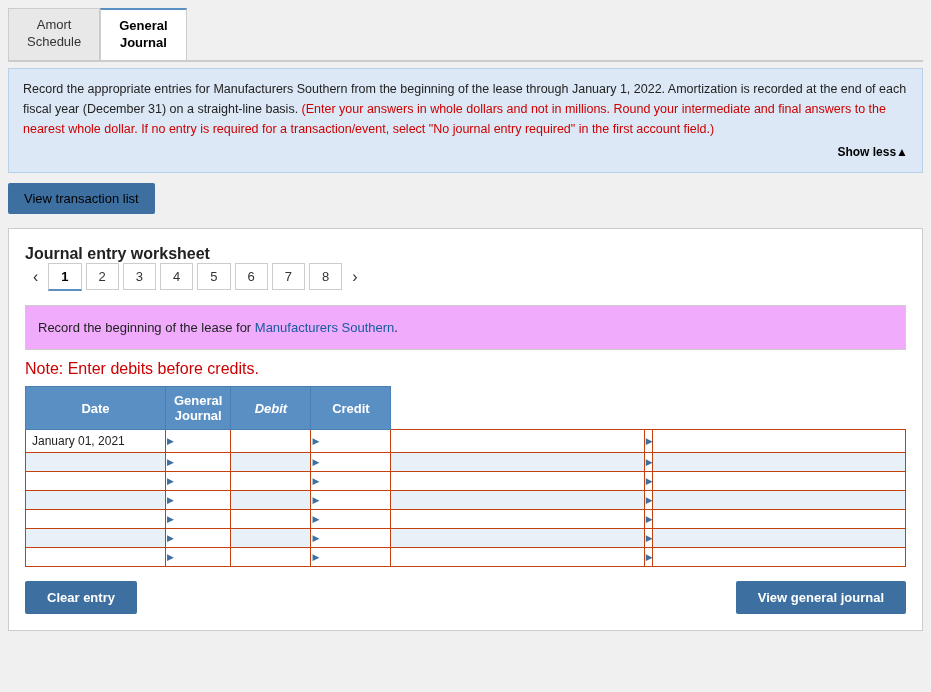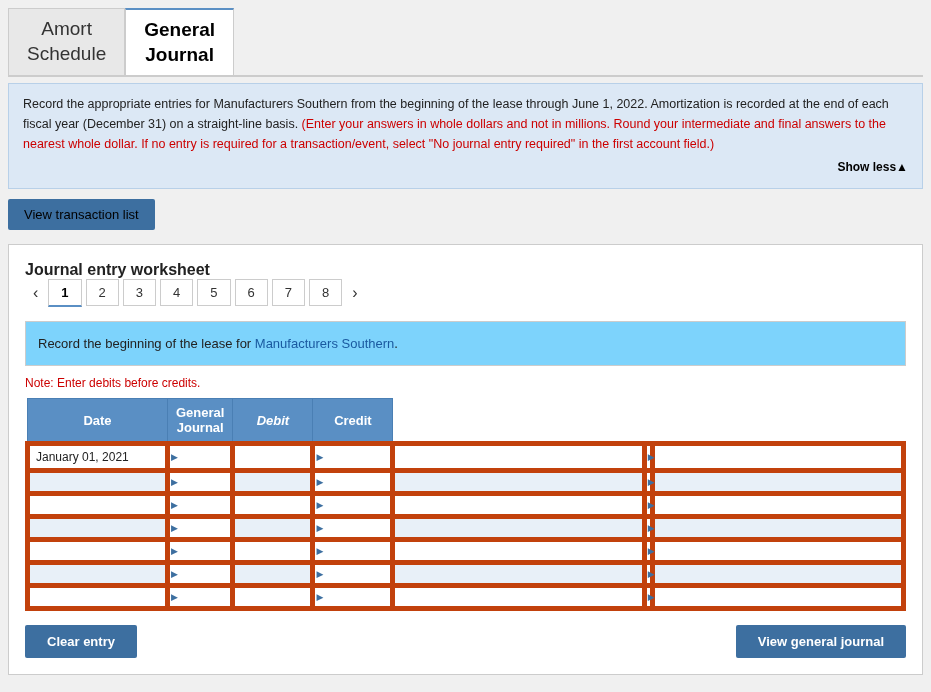--- a/index.html
+++ b/index.html
@@ -17,21 +17,21 @@
       border-bottom: 2px solid #ccc;
       background: #f0f0f0;
       margin-bottom: 0;
     }
     .tab {
       padding: 8px 18px;
       cursor: pointer;
       border: 1px solid #ccc;
       border-bottom: none;
       background: #e8e8e8;
-      font-size: 19px;
+      font-size: 13px;
       text-align: center;
       line-height: 1.3;
       color: #333;
     }
     .tab.active {
       background: #fff;
       border-top: 2px solid #5a8fc4;
       font-weight: bold;
       color: #000;
     }
@@ -120,31 +120,31 @@
     }
 
     
     .description-box {
       border: 1px solid #ccc;
       padding: 12px;
       margin-bottom: 10px;
       font-size: 13px;
       line-height: 1.5;
       color: #222;
-      background: #7dd3fc;
+      background: #f0abfc;
     }
     .description-box .highlight {
       color: #1a5aa0;
       font-weight: normal;
     }
 
     
     .note-text {
       color: #c00;
-      font-size: 12px;
+      font-size: 16px;
       margin-bottom: 8px;
     }
 
     
     .journal-table {
       width: 100%;
       border-collapse: collapse;
       margin-bottom: 14px;
     }
     .journal-table thead tr th {
@@ -155,21 +155,21 @@
       font-weight: bold;
       font-size: 13px;
       border: 1px solid #4a7fb4;
     }
     .journal-table thead tr th.col-date { width: 140px; text-align: center; }
     .journal-table thead tr th.col-journal { text-align: center; }
     .journal-table thead tr th.col-debit { width: 80px; text-align: center; font-style: italic; }
     .journal-table thead tr th.col-credit { width: 80px; text-align: center; }
 
     .journal-table tbody tr td {
-      border: 5px solid #c2410c;
+      border: 1px solid #c2410c;
       padding: 0;
       height: 16px;
     }
     .journal-table tbody tr td input {
       width: 100%;
       height: 100%;
       border: none;
       padding: 2px 6px;
       font-size: 12px;
       outline: none;
@@ -240,21 +240,21 @@
 Schedule</span>
   </div>
   <div class="tab active">
     <span style="white-space:pre-line;">General
 Journal</span>
   </div>
 </div>
 
 
 <div class="info-box">
-  <span>Record the appropriate entries for Manufacturers Southern from the beginning of the lease through June 1, 2022. Amortization is recorded at the end of each fiscal year (December 31) on a straight-line basis.</span>
+  <span>Record the appropriate entries for Manufacturers Southern from the beginning of the lease through January 1, 2022. Amortization is recorded at the end of each fiscal year (December 31) on a straight-line basis.</span>
   <span class="red-text">(Enter your answers in whole dollars and not in millions. Round your intermediate and final answers to the nearest whole dollar. If no entry is required for a transaction/event, select "No journal entry required" in the first account field.)</span>
   <div class="show-less">
     <span>Show less▲</span>
   </div>
 </div>
 
 
 <button class="view-transaction-btn">
   <span>View transaction list</span>
 </button>

